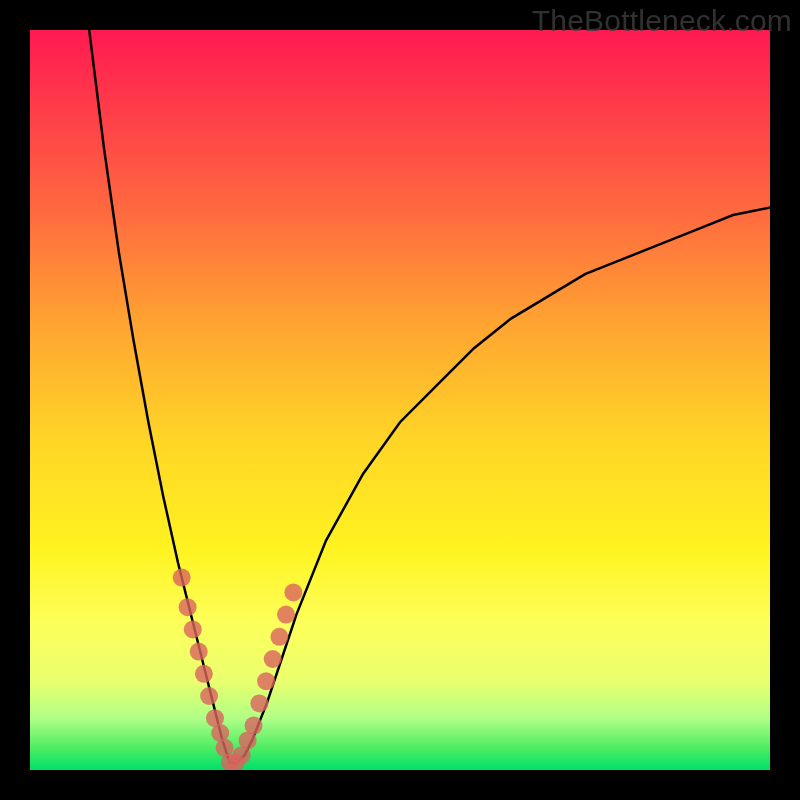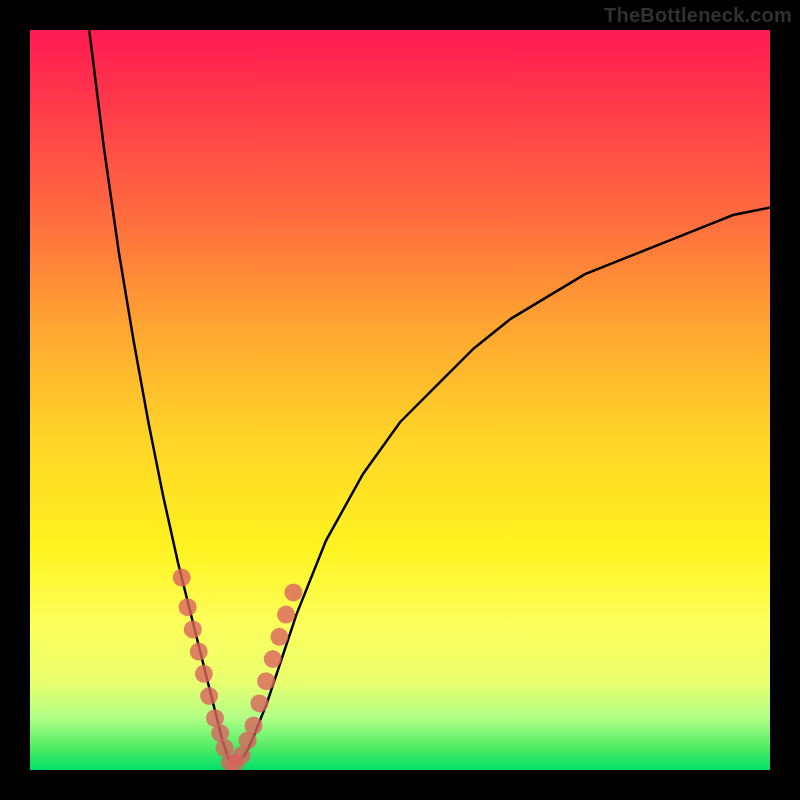--- a/index.html
+++ b/index.html
@@ -32,22 +32,22 @@
       #eaff6e 88%,
       #b0ff86 93%,
       #4fec63 97%,
       #00e06a 100%);
   }
   .watermark {
     position: absolute;
     top: 4px;
     right: 8px;
     font-family: Arial, Helvetica, sans-serif;
-    font-size: 20px;
-    font-weight: 700;
+    font-size: 30px;
+    font-weight: 400;
     color: #3d3d3dcc;
     letter-spacing: 0.2px;
   }
   svg.overlay {
     position: absolute;
     left: 30px;
     top: 30px;
     width: 740px;
     height: 740px;
   }

